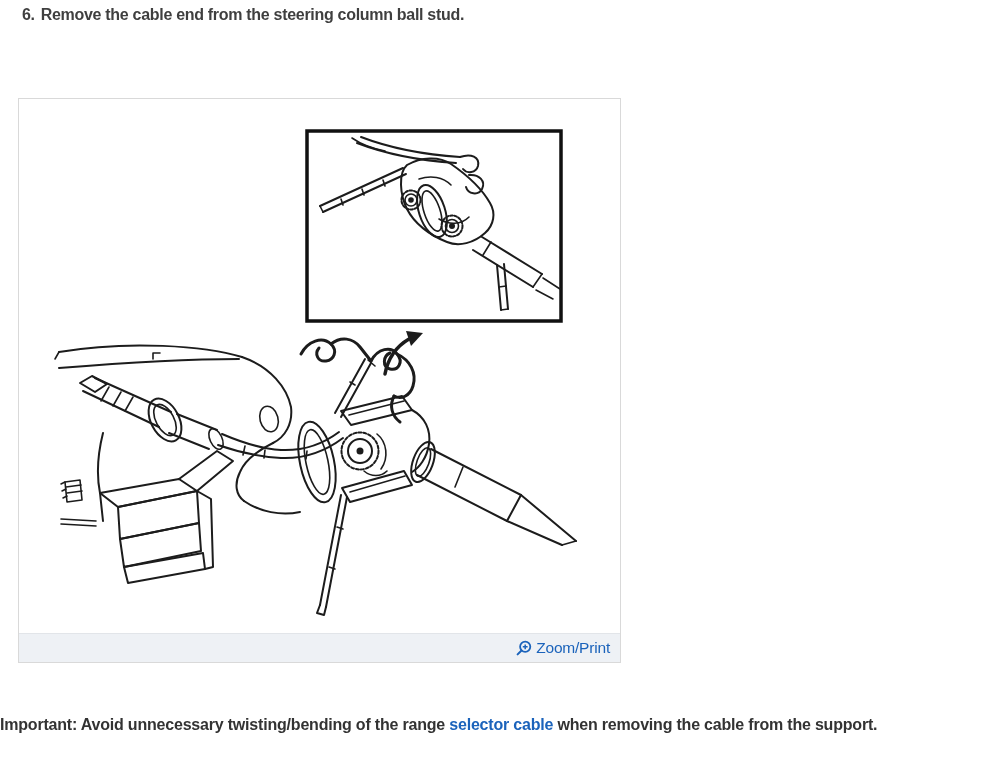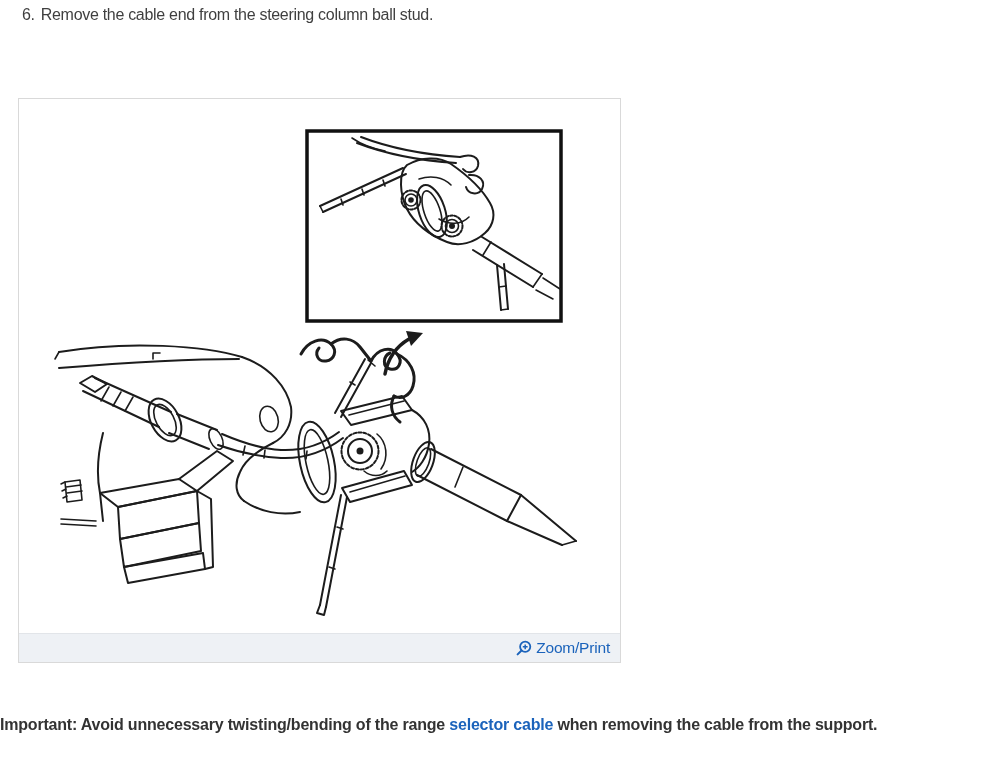--- a/index.html
+++ b/index.html
@@ -2,21 +2,21 @@
 <html><head>
 <meta charset="utf-8">
 <style>
   * { margin: 0; padding: 0; box-sizing: border-box; }
   html,body { width: 981px; height: 767px; background: #ffffff; overflow: hidden; }
   body { font-family: "Liberation Sans", sans-serif; position: relative; }
 
   
   .steps { position: absolute; left: 22px; top: 2px; color: #3f3f3f;
            font-size: 16px; letter-spacing: -0.3px; line-height: 25px; }
-  .step-line { white-space: nowrap; }
+  .step-line { white-space: nowrap; font-weight: bold; }
   .step-num { display: inline-block; margin-right: 6px; }
 
   
   .figure-frame { position: absolute; left: 18px; top: 98px; width: 603px; height: 565px;
                   border: 1px solid #d9d9d9; background: #ffffff; }
   .figure-canvas { width: 601px; height: 534px; overflow: hidden; }
   .figure-canvas svg { display: block; }
   .figure-footer { width: 601px; height: 29px; background: #eef1f5; border-top: 1px solid #e2e5e9;
                    display: flex; justify-content: flex-end; align-items: center; padding-right: 10px; }
   .zoom-link { display: inline-flex; align-items: center; gap: 4px; color: #1b63bb;

